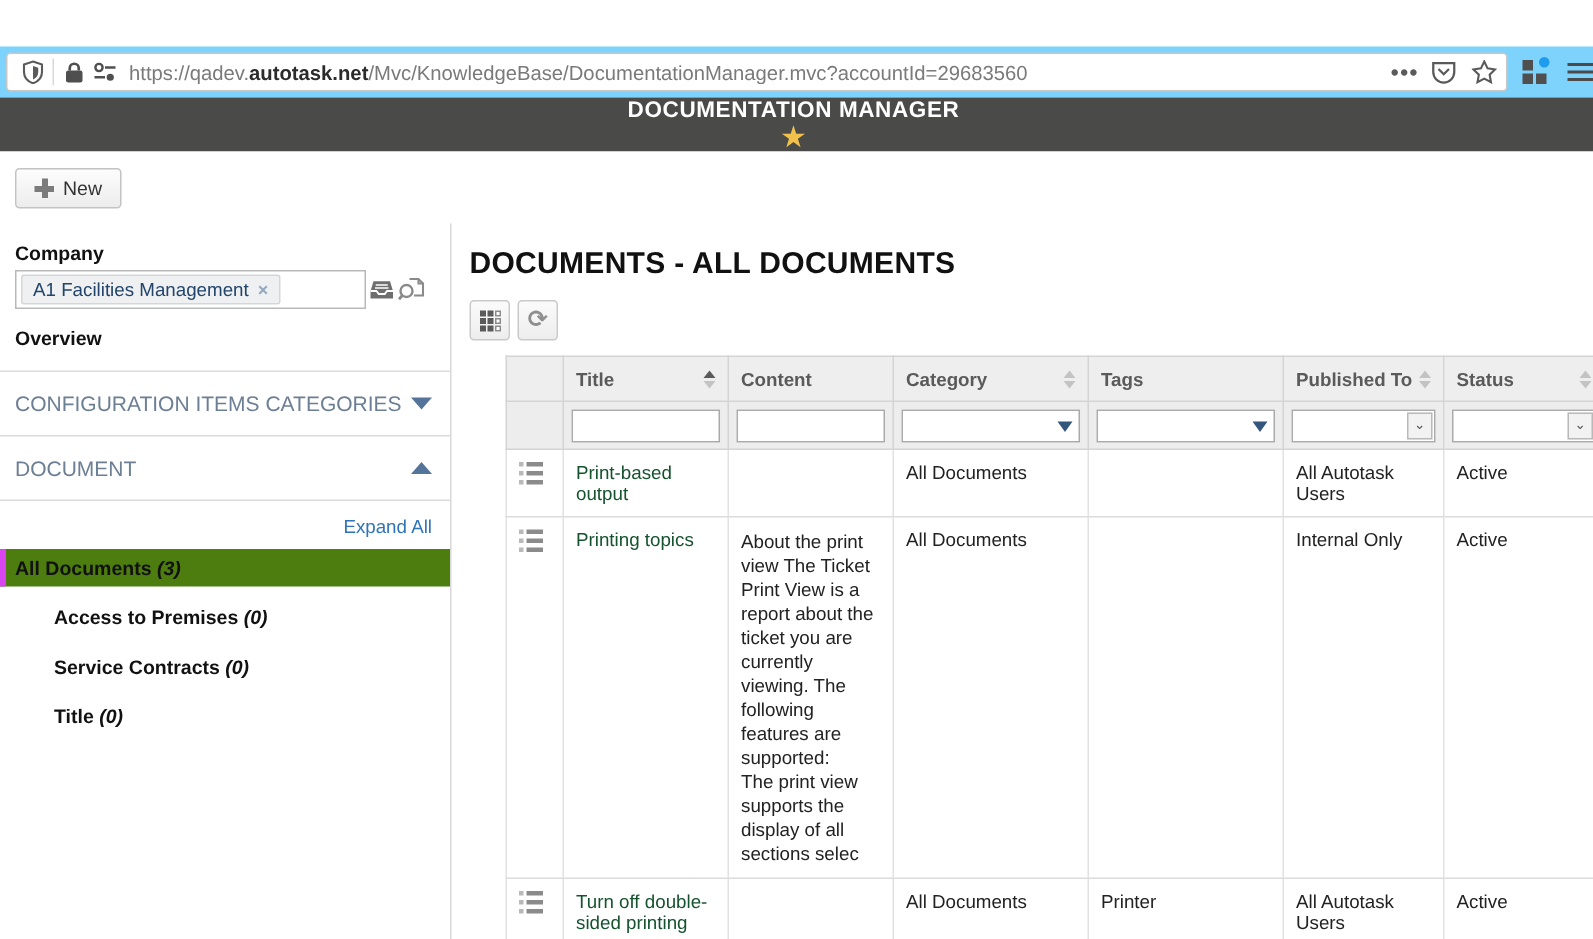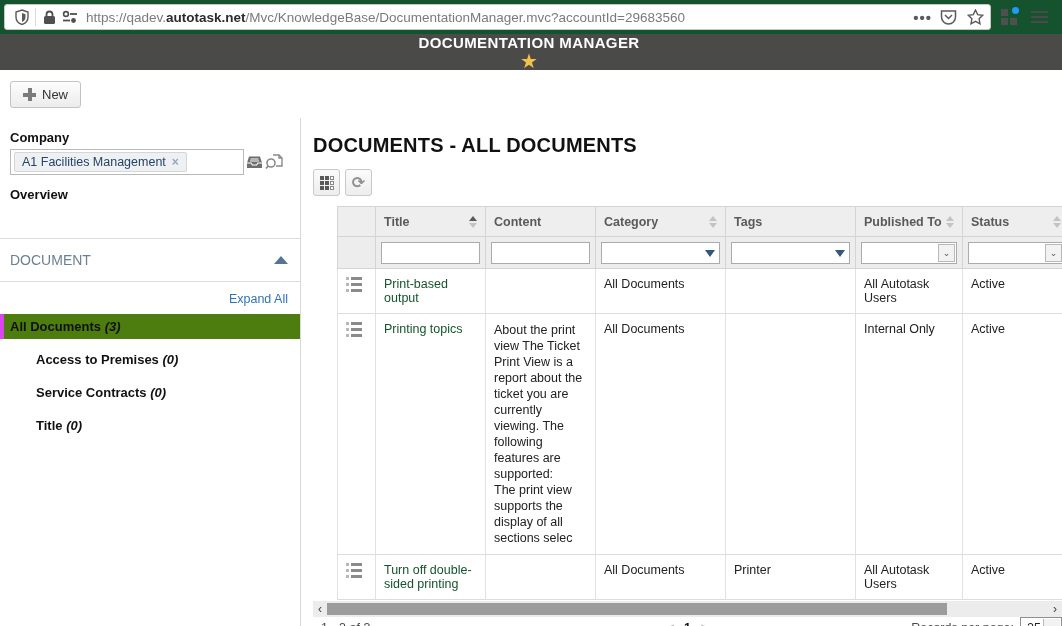--- a/index.html
+++ b/index.html
@@ -1,21 +1,21 @@
 <!DOCTYPE html>
 <html><head>
 <meta charset="utf-8">
 <style>
   * { margin:0; padding:0; box-sizing:border-box; }
   html,body { background:#fff; }
   body { font-family:"Liberation Sans","DejaVu Sans",sans-serif; color:#222; }
   .screen { width:1062px; height:626px; overflow:hidden; background:#fff; position:relative; }
 
   
-  .browser-bar { height:34px; background:#14532d; display:flex; align-items:center; padding:0 14px 0 4px; }
+  .browser-bar { height:34px; background:#7dd3fc; display:flex; align-items:center; padding:0 0 0 4px;margin-top:31px; }
   .urlbar { flex:1; height:26px; background:#fff; border:1px solid #c7c7c7; border-radius:3px; display:flex; align-items:center; padding:0 6px; min-width:0; }
   .urlbar .sep { width:1px; height:18px; background:#d9d9d9; margin:0 7px 0 5px; }
   .tp-shield { width:16px; height:16px; margin-left:3px; }
   .ico-btn { display:flex; align-items:center; justify-content:center; flex:none; }
   .url-text { flex:1; font-size:13.5px; color:#7a7a7a; white-space:nowrap; overflow:hidden; }
   .url-text .domain { color:#2b2b2b; font-weight:bold; }
   .ellipsis { color:#5a5a5a; font-size:15px; letter-spacing:1px; margin:0 8px; font-weight:bold; }
   .outside-icons { display:flex; align-items:center; gap:14px; margin-left:10px; }
   .ext-icon { position:relative; width:16px; height:16px; }
   .ext-icon .blk { position:absolute; width:7px; height:7px; background:#4f4f4f; }
@@ -42,21 +42,21 @@
   .content { display:flex; height:508px; }
   .sidebar { width:301px; flex:none; border-right:1px solid #d8d8d8; padding-top:12px; }
   .pad { padding-left:10px; padding-right:10px; }
   .fld-label { font-size:13px; font-weight:bold; color:#111; margin-bottom:4px; }
   .company-row { display:flex; align-items:center; gap:1px; margin-bottom:12px; }
   .tag-input { width:234px; height:26px; border:1px solid #b9b9b9; background:#fff; display:flex; align-items:center; padding:2px 3px; }
   .chip { background:#eef0f1; border:1px solid #d4d7da; border-radius:2px; height:20px; display:inline-flex; align-items:center; gap:6px; padding:0 7px; font-size:12.5px; color:#23456b; }
   .chip .x { color:#93a9c0; font-weight:bold; font-size:12px; cursor:pointer; }
   .side-link { font-size:13px; font-weight:bold; color:#111; margin-bottom:14px; }
   .acc-header { display:flex; align-items:center; justify-content:space-between; border-top:1px solid #dcdcdc; padding:13px 12px 13px 10px; color:#6d7f94; font-size:14px; }
-  .acc-header.last { border-bottom:1px solid #dcdcdc;margin-top:36px; }
+  .acc-header.last { border-bottom:1px solid #dcdcdc; }
   .tri { width:0; height:0; border-left:7px solid transparent; border-right:7px solid transparent; }
   .tri.down { border-top:8px solid #547499; }
   .tri.up { border-bottom:8px solid #547499; }
   .expand-all { text-align:right; padding:10px 12px 8px 0; font-size:12.5px; color:#2f74b8; cursor:pointer; }
   .tree-item { font-size:13px; font-weight:bold; color:#111; padding:5px 10px; cursor:pointer; }
   .tree-item .cnt { font-weight:bold; font-style:italic; }
   .tree-item.selected { background:#4d7c0f; border-left:4px solid #d946ef; padding-left:6px; }
   .tree-item.child { padding-left:36px; margin-top:8px; }
 
   
@@ -209,20 +209,24 @@
                 <path d="M8 2 h6 l3 3 v8 h-6" fill="none" stroke="#8a8a8a" stroke-width="1.4"></path>
                 <path d="M14 2 v3 h3" fill="none" stroke="#8a8a8a" stroke-width="1.4"></path>
                 <circle cx="6" cy="10" r="4" fill="none" stroke="#8a8a8a" stroke-width="1.6"></circle>
                 <line x1="3.2" y1="13" x2="1" y2="15.5" stroke="#8a8a8a" stroke-width="1.8"></line>
               </svg>
           </span>
         </div>
         <div class="side-link">Overview</div>
       </div>
 
+      <div class="acc-header">
+        <span>CONFIGURATION ITEMS CATEGORIES</span>
+        <span class="tri down"></span>
+      </div>
       <div class="acc-header last">
         <span>DOCUMENT</span>
         <span class="tri up"></span>
       </div>
 
       <div class="expand-all">Expand All</div>
 
       <div class="tree-item selected">
         <span>All Documents</span>
         <span class="cnt">(3)</span>

